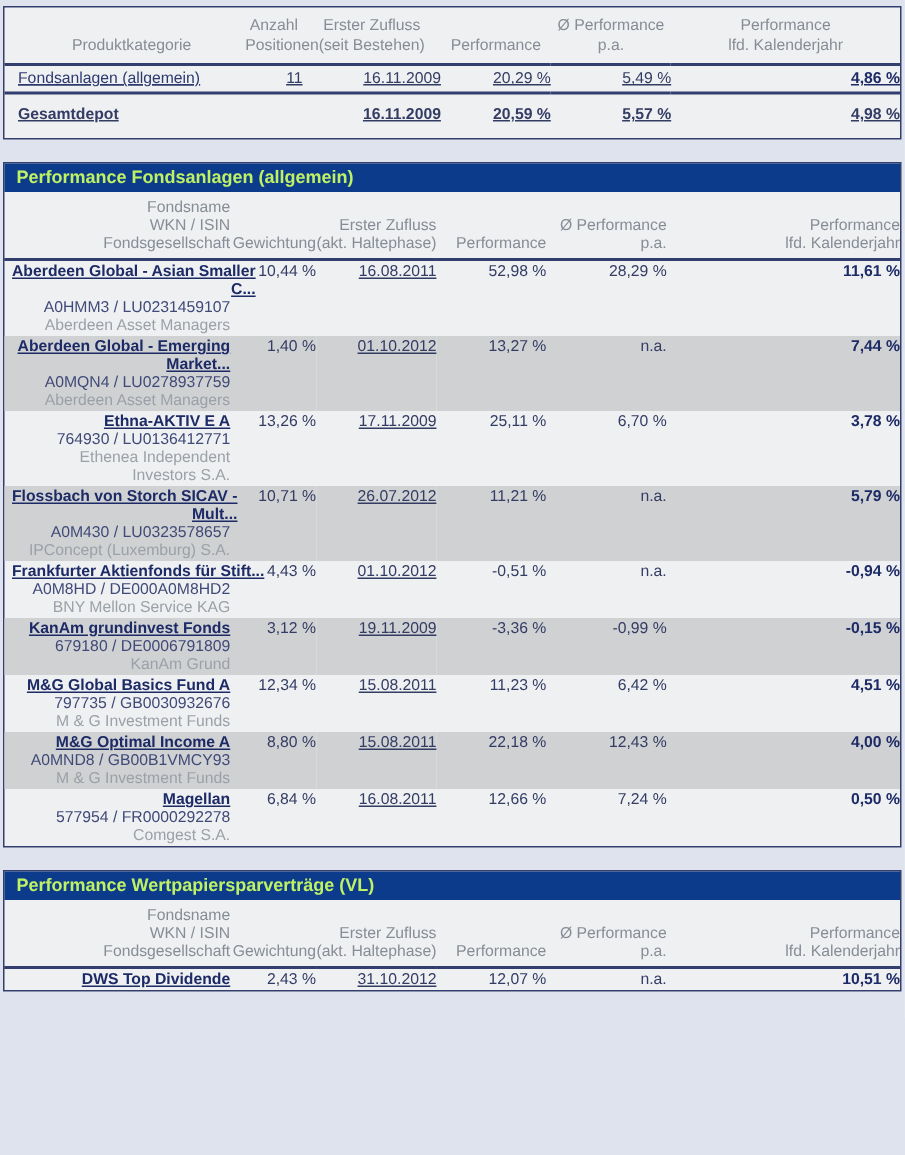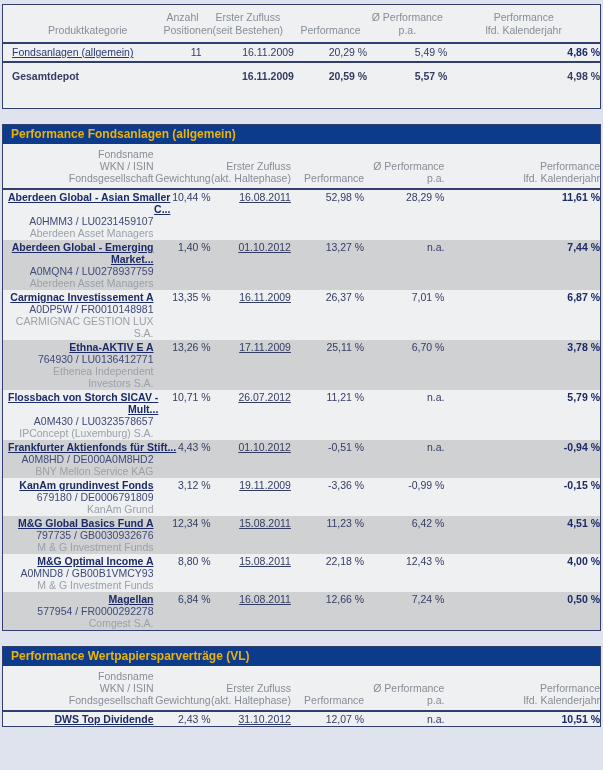--- a/index.html
+++ b/index.html
@@ -18,30 +18,30 @@
   .panel.first { margin-top:4px; }
   table { border-collapse:collapse; table-layout:fixed; width:100%; }
 
   
   .summary thead th {
     vertical-align:bottom; font-weight:normal; color:#878d96;
     white-space:pre-line; line-height:13px;
     padding:6px 0 5px 0; border-bottom:2px solid #323e6d;
   }
   .summary thead th.c1 { text-align:center; padding-left:9px; }
-  .summary tbody td { padding:1px 0; line-height:15px; }
+  .summary tbody td { padding:1px 0; line-height:15px;text-decoration:underline; }
   .summary td.c1 { padding-left:9px; text-align:left; }
   .summary tr.total td {
     border-top:2px solid #323e6d;
-    font-weight:bold; padding-top:6px; padding-bottom:24px;
+    font-weight:bold; padding-top:6px; padding-bottom:8px;
   }
 
   
   .panel-title {
-    background:#0d3b8c; color:#eab308; font-weight:bold;
+    background:#0d3b8c; color:#bef264; font-weight:bold;
     font-size:12px; line-height:12px; padding:3px 8px 4px 8px;
   }
   .funds thead th {
     vertical-align:bottom; font-weight:normal; color:#878d96;
     white-space:pre-line; text-align:right; line-height:12px;
     padding:4px 0 4px 0; border-bottom:2px solid #323e6d;
   }
   .funds thead th.c1 { text-align:right; padding-left:9px; }
   .funds tbody td { vertical-align:top; padding:1px 0; line-height:12px; }
   .funds tbody td.c1 { padding-left:5px;text-align:right; }
@@ -166,32 +166,20 @@
               <div class="wkn">A0MQN4 / LU0278937759</div>
               <div class="company">Aberdeen Asset Managers</div>
             </td>
             <td class="num">1,40 %</td>
             <td class="num"><a class="date-link">01.10.2012</a></td>
             <td class="num">13,27 %</td>
             <td class="num">n.a.</td>
             <td class="num pad10 bold-val">7,44 %</td>
           </tr>
 
-          <tr>
-            <td class="c1">
-              <a class="fund-name">Carmignac Investissement A</a>
-              <div class="wkn">A0DP5W / FR0010148981</div>
-              <div class="company">CARMIGNAC GESTION LUX S.A.</div>
-            </td>
-            <td class="num">13,35 %</td>
-            <td class="num"><a class="date-link">16.11.2009</a></td>
-            <td class="num">26,37 %</td>
-            <td class="num">7,01 %</td>
-            <td class="num pad10 bold-val">6,87 %</td>
-          </tr>
 
 
           <tr>
             <td class="c1">
               <a class="fund-name">Ethna-AKTIV E A</a>
               <div class="wkn">764930 / LU0136412771</div>
               <div class="company">Ethenea Independent Investors S.A.</div>
             </td>
             <td class="num">13,26 %</td>
             <td class="num"><a class="date-link">17.11.2009</a></td>

